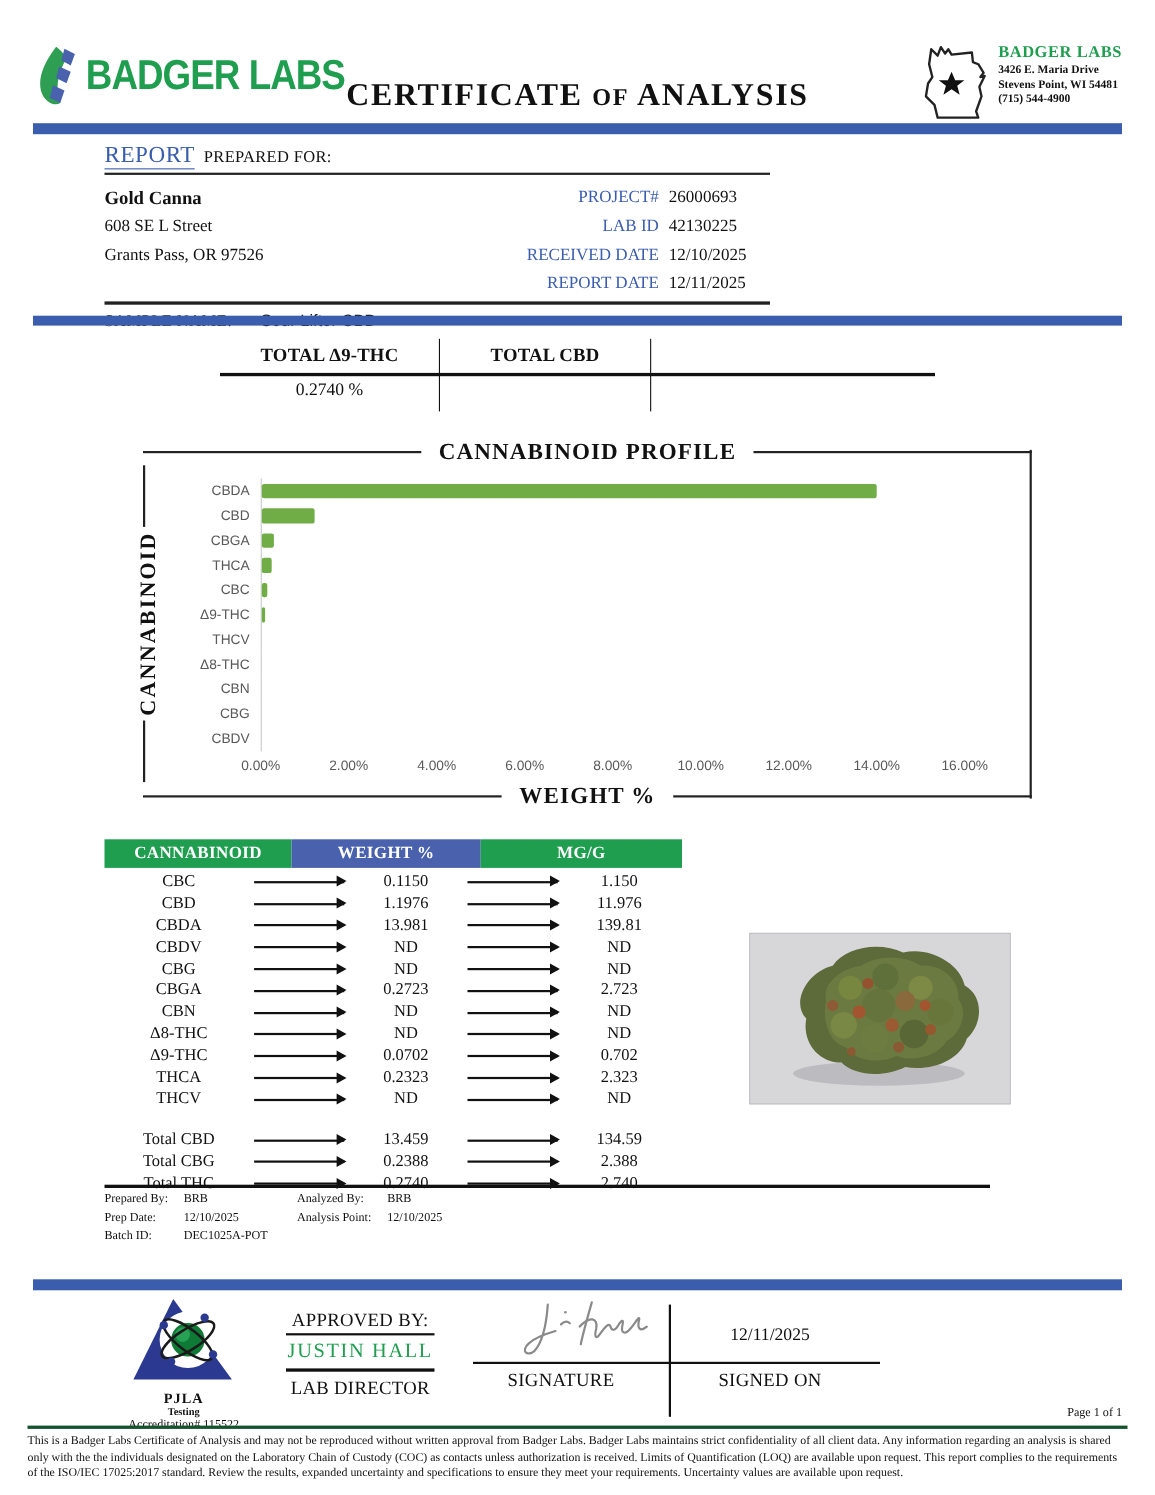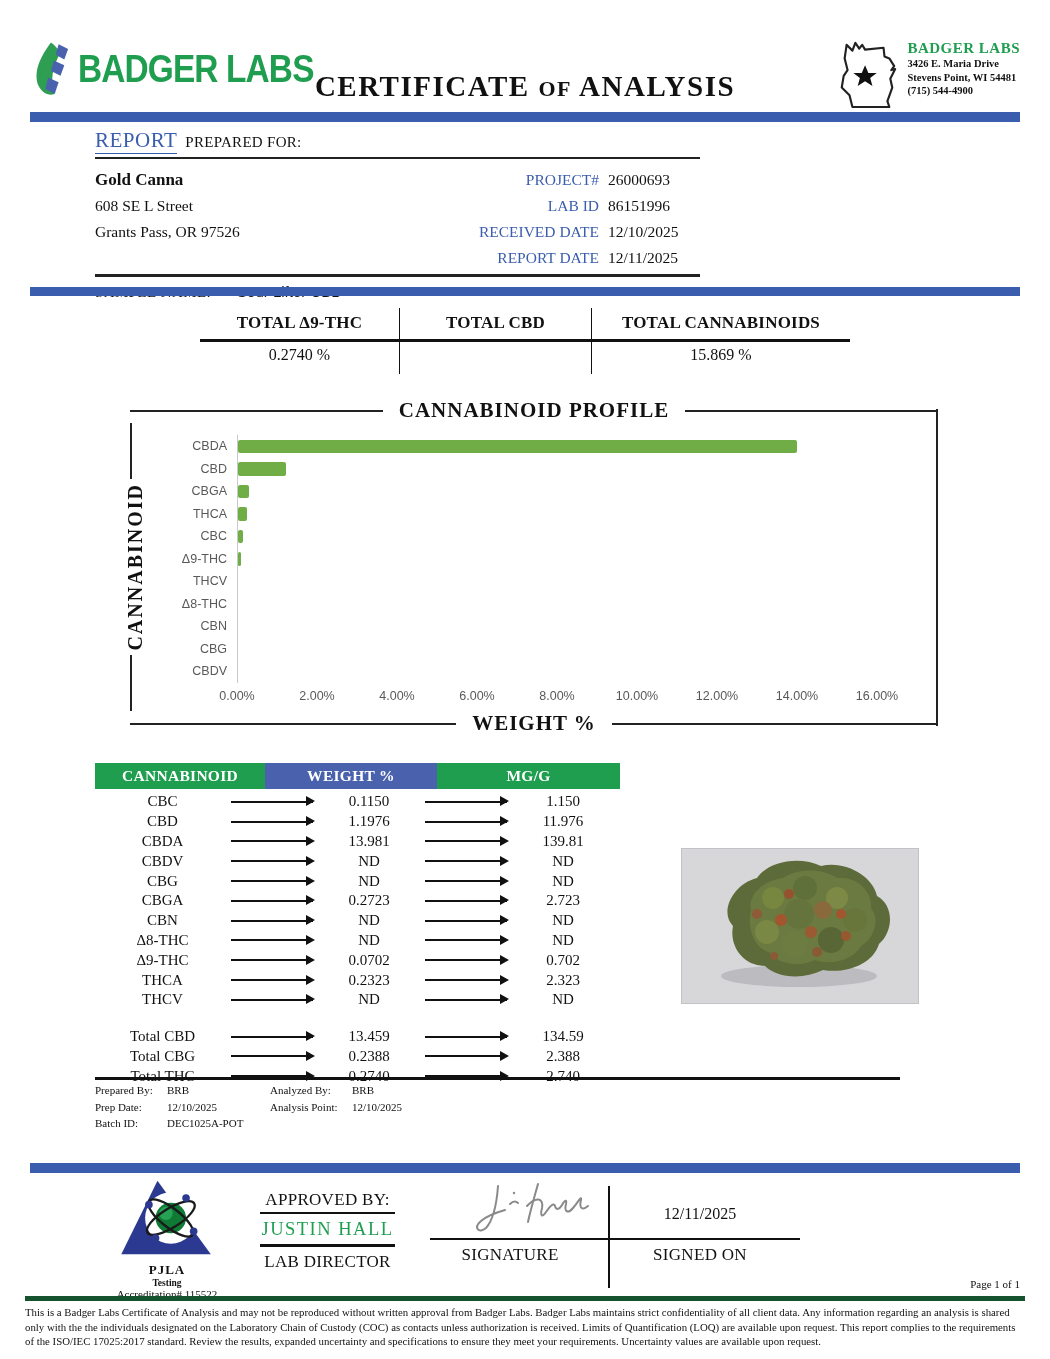--- a/index.html
+++ b/index.html
@@ -115,21 +115,21 @@
   .director-role{display:block;font-size:17px;padding-top:5px;letter-spacing:.3px;}
   .sig-svg{position:absolute;left:428px;top:0;}
   .sig-line{position:absolute;left:400px;top:60px;width:370px;height:2px;background:#111;}
   .sig-label{position:absolute;left:405px;top:67px;width:150px;text-align:center;font-size:17px;letter-spacing:.3px;}
   .sig-divider{position:absolute;left:578px;top:8px;width:2px;height:102px;background:#111;}
   .signed-date{position:absolute;left:590px;top:27px;width:160px;text-align:center;font-size:16px;}
   .signed-label{position:absolute;left:590px;top:67px;width:160px;text-align:center;font-size:17px;letter-spacing:.3px;}
   .page-num{position:absolute;right:0;top:100px;font-size:11px;}
 
   
-  .footer{position:absolute;left:25px;right:25px;top:1296px;border-top:5px solid #14532d;padding-top:4px;}
+  .footer{position:absolute;left:25px;right:25px;top:1296px;border-top:3px solid #14532d;padding-top:4px;}
   .disclaimer{font-size:10.8px;line-height:14.6px;text-align:left;}
 </style>
 </head>
 <body>
 
 <div class="page">
 
   <div class="header">
     <div class="logo">
       <svg width="38" height="58" viewBox="0 0 40 60">
@@ -173,21 +173,21 @@
         <div>608 SE L Street</div>
         <div>Grants Pass, OR 97526</div>
       </div>
       <div class="meta">
         <div class="meta-row">
           <span class="meta-label">PROJECT#</span>
           <span class="meta-value">26000693</span>
         </div>
         <div class="meta-row">
           <span class="meta-label">LAB ID</span>
-          <span class="meta-value">86151996</span>
+          <span class="meta-value">42130225</span>
         </div>
         <div class="meta-row">
           <span class="meta-label">RECEIVED DATE</span>
           <span class="meta-value">12/10/2025</span>
         </div>
         <div class="meta-row">
           <span class="meta-label">REPORT DATE</span>
           <span class="meta-value">12/11/2025</span>
         </div>
       </div>
@@ -202,24 +202,20 @@
   <div class="bluebar bar2"></div>
 
   <div class="totals">
     <div class="totals-grid">
       <div class="tot-col c1">
         <span class="tot-label">TOTAL Δ9-THC</span>
         <span class="tot-value">0.2740 %</span>
       </div>
       <div class="tot-col c2">
         <span class="tot-label">TOTAL CBD</span>
-      </div>
-      <div class="tot-col c3">
-        <span class="tot-label">TOTAL CANNABINOIDS</span>
-        <span class="tot-value">15.869 %</span>
       </div>
     </div>
     <div class="totals-underline"></div>
   </div>
 
   <div class="chart">
     <div class="chart-title-row">
       <span class="tline"></span>
       <h2 class="chart-title">CANNABINOID PROFILE</h2>
       <span class="tline"></span>

